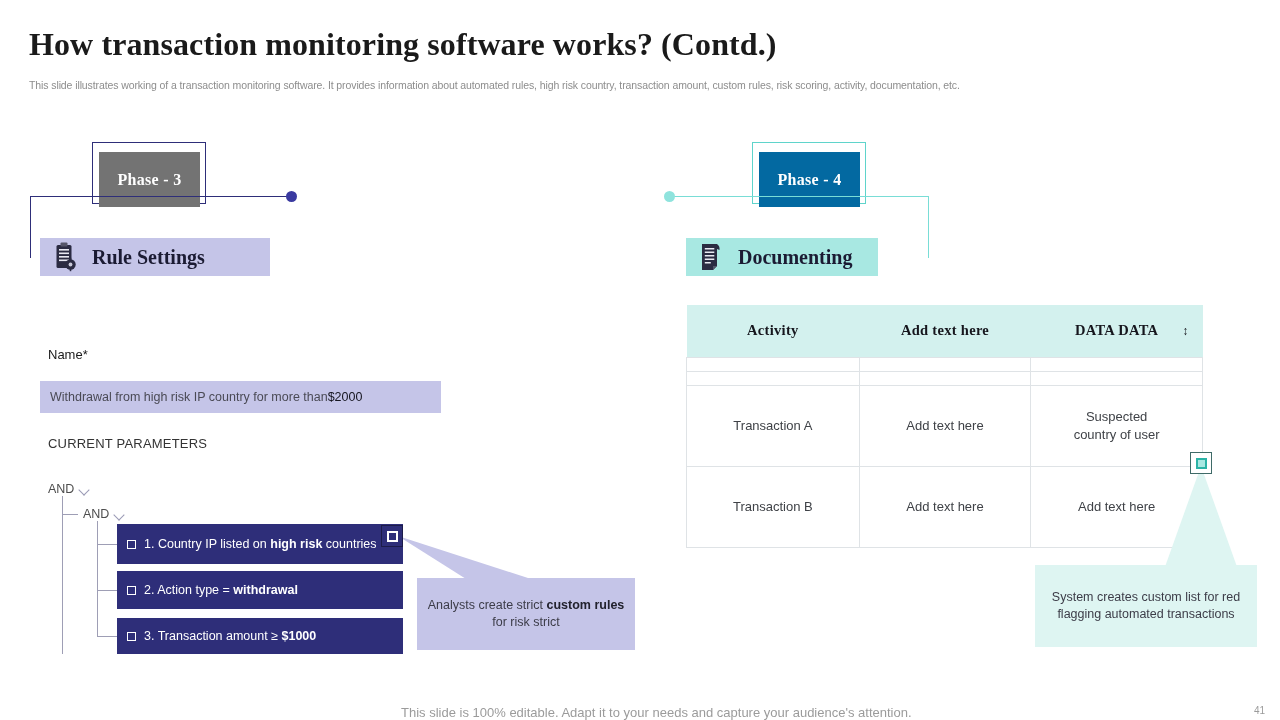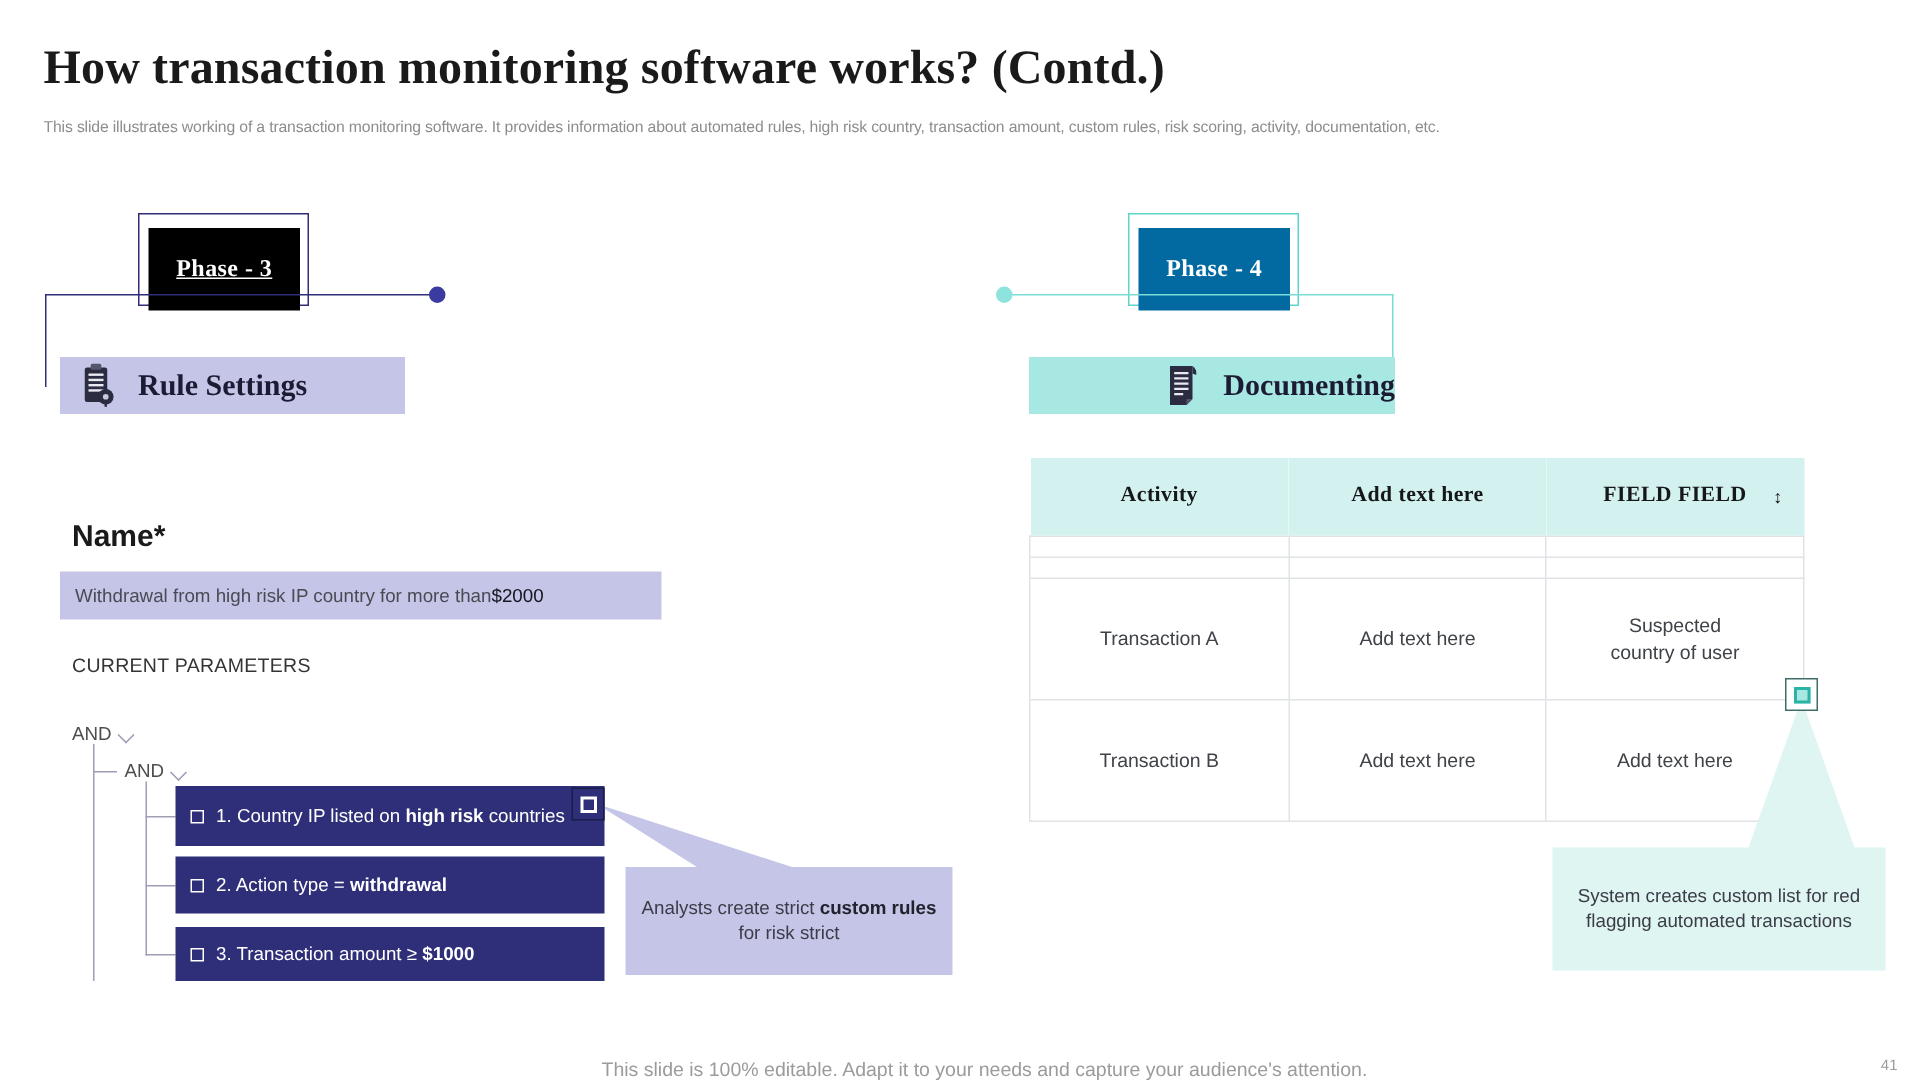--- a/index.html
+++ b/index.html
@@ -28,21 +28,21 @@
   
   .phase-outline {
     position: absolute; border: 1px solid #2e2e79; background: transparent;
   }
   .phase-outline.teal { border-color: #5fd4cb; }
   .phase-box {
     position: absolute; display: flex; align-items: center; justify-content: center;
     font-family: "Liberation Serif", serif; font-weight: bold; font-size: 16px;
     color: #ffffff; letter-spacing: 0.3px;
   }
-  .phase-box.navy { background: #000000; text-decoration: underline; }
+  .phase-box.navy { background: #737373; }
   .phase-box.teal { background: #0369a1; }
 
   .conn { position: absolute; background: #2e2e79; }
   .conn.teal { background: #79ddd6; }
   .dot {
     position: absolute; width: 11px; height: 11px; border-radius: 50%;
     background: #3a3aa0;
   }
   .dot.teal { background: #8fe3dd; }
 
@@ -56,21 +56,21 @@
     font-family: "Liberation Serif", serif; font-weight: bold;
     font-size: 20px; color: #1b1b33;
   }
 
   
   .icon-clipboard { width: 26px; height: 30px; position: relative; flex: none; }
   .icon-doc { width: 26px; height: 30px; position: relative; flex: none; }
 
   
   .form-label {
-    position: absolute; font-size: 20px; font-weight: bold; color: #1a1a1a;
+    position: absolute; font-size: 13px; font-weight: normal; color: #1a1a1a;
   }
   .name-input {
     position: absolute; background: #c5c5e8; display: flex; align-items: center;
     padding-left: 10px; font-size: 12.5px; color: #4a4a55;
   }
   .name-input b { color: #15151f; font-weight: normal; }
   .params-label {
     position: absolute; font-size: 13px; color: #343434; letter-spacing: 0.2px;
   }
 
@@ -189,21 +189,21 @@
   </div>
 
   <div class="phase-outline teal" style="left:752px; top:142px; width:114px; height:62px;"></div>
   <div class="phase-box teal" style="left:759px; top:152px; width:101px; height:55px;">
     <span>Phase - 4</span>
   </div>
   <div class="conn teal" style="left:670px; top:196px; width:259px; height:1.4px;"></div>
   <div class="conn teal" style="left:928px; top:196px; width:1.4px; height:62px;"></div>
   <div class="dot teal" style="left:664px; top:191px;"></div>
 
-  <div class="label-bar mint" style="left:686px; top:238px; width:244px; height:38px;justify-content:flex-end;">
+  <div class="label-bar mint" style="left:686px; top:238px; width:192px; height:38px;">
     <span class="icon-doc">
       <svg width="26" height="30" viewBox="0 0 26 30">
         <path d="M4 2 H19 V24 L15 28 H4 Z" fill="#2b2b42"></path>
         <path d="M19 24 L15 28 V24 Z" fill="#55556a"></path>
         <rect x="6.8" y="6" width="9.5" height="1.5" fill="#e9e9f2"></rect>
         <rect x="6.8" y="9.5" width="9.5" height="1.5" fill="#e9e9f2"></rect>
         <rect x="6.8" y="13" width="9.5" height="1.5" fill="#e9e9f2"></rect>
         <rect x="6.8" y="16.5" width="9.5" height="1.5" fill="#e9e9f2"></rect>
         <rect x="6.8" y="20" width="6" height="1.5" fill="#e9e9f2"></rect>
         <path d="M19 2 q3 2 2.5 6 L19 7 Z" fill="#2b2b42"></path>
@@ -271,21 +271,21 @@
         <td style="width:173px;"></td>
         <td style="width:172px;"></td>
         <td style="width:172px;"></td>
       </tr>
     </tbody>
     <thead>
       <tr>
         <th>Activity</th>
         <th>Add text here</th>
         <th>
-          <span>FIELD FIELD</span>
+          <span>DATA DATA</span>
           <span class="sort-ico">↕</span>
         </th>
       </tr>
     </thead>
     <tbody>
       <tr class="spacer-row">
         <td></td>
           <td></td>
           <td></td>
       </tr>

